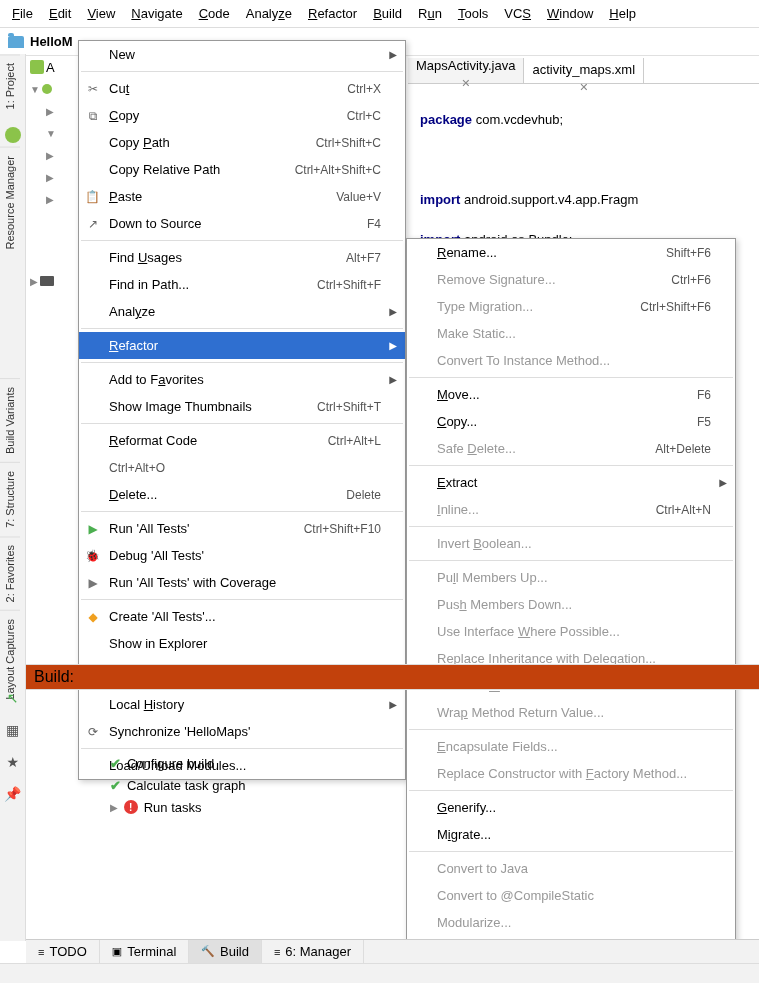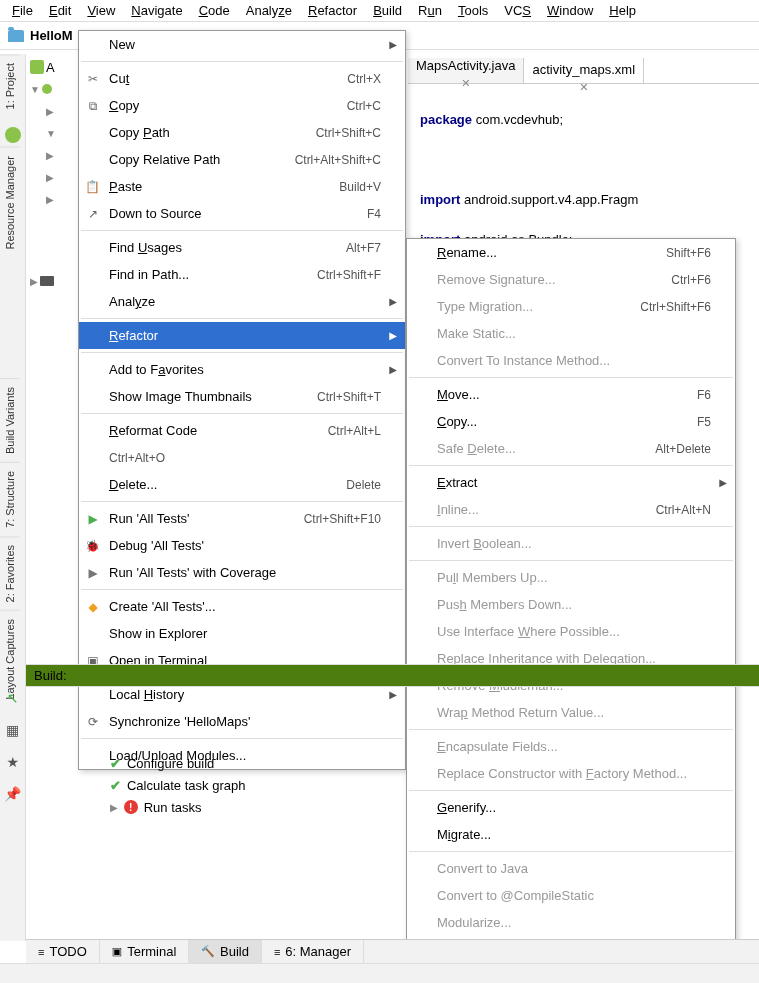--- a/index.html
+++ b/index.html
@@ -1,45 +1,45 @@
 <!DOCTYPE html>
 <html><head>
 <meta charset="utf-8">
 <style>
 * { margin: 0; padding: 0; box-sizing: border-box; font-family: "Segoe UI", Arial, sans-serif; font-size: 13px; }
 body { background: #fff; width: 759px; height: 983px; overflow: hidden; position: relative; color: #000; }
-.menubar { display: flex; gap: 0; padding: 2px 4px; border-bottom: 1px solid #ddd; height: 22px; align-items: center; }
+.menubar { display: flex; gap: 0; padding: 2px 4px; border-bottom: 1px solid #ddd; height: 28px; align-items: center; }
 .menubar span { padding: 2px 8px; cursor: pointer; }
 .menubar span u { text-decoration: underline; }
 .toolbar-row { display: flex; align-items: center; height: 28px; padding-left: 8px; gap: 6px; border-bottom: 1px solid #e0e0e0; }
 .folder-icon { width: 16px; height: 12px; background: #5ba7d8; border-radius: 2px 2px 0 0; position: relative; }
 .folder-icon::before { content:""; position:absolute; top:-3px; left:0; width:6px; height:3px; background:#5ba7d8; border-radius:2px 2px 0 0;}
 .proj-name { font-weight: bold; }
 .sidebar-left { position: absolute; left: 0; top: 54px; width: 26px; bottom: 42px; background: #f2f2f2; border-right: 1px solid #ddd; }
 .sidebar-tab { writing-mode: vertical-rl; transform: rotate(180deg); font-size: 11px; padding: 8px 4px; color: #333; border-bottom: 1px solid #ddd; cursor: pointer; text-align: center; }
 .editor-tabs { position: absolute; left: 408px; top: 58px; right: 0; height: 26px; display: flex; border-bottom: 1px solid #ccc; }
 .ed-tab { display: flex; align-items: center; padding: 0 8px; border-right: 1px solid #ccc; background: #f4f4f4; gap: 4px; flex-direction: column; }
 .ed-tab.active { background: #fff; }
 .ed-tab .close { color: #888; font-size: 11px; cursor: pointer; }
 .code-area { position: absolute; left: 420px; top: 90px; right: 0; font-family: "Consolas", monospace; font-size: 13px; line-height: 20px; white-space: pre; color: #000; }
 .kw { color: #000080; font-weight: bold; }
 .context-menu { position: absolute; background: #fff; border: 1px solid #999; box-shadow: 2px 2px 6px rgba(0,0,0,.2); }
-#menu1 { left: 78px; top: 30px; width: 328px; }
+#menu1 { left: 78px; top: 40px; width: 328px; }
 #menu2 { left: 406px; top: 238px; width: 330px; }
 .menu-item { display: flex; align-items: center; height: 27px; padding: 0 24px 0 30px; position: relative; cursor: pointer; }
 .menu-item.sel { background: #2f6fd0; color: #fff; }
 .menu-item.disabled { color: #999; }
 .menu-label { flex: 1; }
 .menu-shortcut { color: #555; font-size: 12px; }
 .menu-sep { height: 1px; background: #ddd; margin: 3px 2px; }
 .submenu-arrow { position: absolute; right: 8px; font-size: 10px; color: #555; }
 .menu-item.sel .submenu-arrow { color: #fff; }
 .menu-icon { position: absolute; left: 6px; width: 16px; height: 16px; display: flex; align-items: center; justify-content: center; font-size: 12px; color: #666; }
 .build-panel { position: absolute; left: 26px; top: 664px; right: 0; background: #fff; }
-.build-header { padding: 3px 8px; font-size: 13px; background: #4d7c0f; border-top:1px solid #ddd; border-bottom:1px solid #ddd;}
+.build-header { padding: 3px 8px; font-size: 16px; background: #c2410c; border-top:1px solid #ddd; border-bottom:1px solid #ddd;}
 .tree-row { display: flex; align-items: center; gap: 6px; height: 22px; }
 .chk { color: #4caf50; font-weight: bold; }
 .err { width: 14px; height: 14px; border-radius: 50%; background: #e53935; color: #fff; font-size: 10px; display: flex; align-items: center; justify-content: center; font-weight: bold; }
 .tri { color: #888; font-size: 10px; }
 .bottom-tabs { position: absolute; left: 26px; right: 0; bottom: 20px; height: 24px; border-top: 1px solid #ccc; display: flex; align-items: center; background: #f2f2f2; }
 .btab { padding: 0 12px; height: 100%; display: flex; align-items: center; gap: 5px; border-right: 1px solid #ddd; cursor: pointer; }
 .btab.active { background: #e0e0e0; }
 .btab-icon { font-size: 11px; }
 .statusbar { position: absolute; left:0; right:0; bottom:0; height:20px; background:#f2f2f2; border-top:1px solid #ddd;}
 .proj-tree { position:absolute; left:26px; top:56px; width:52px; }
@@ -182,21 +182,21 @@
       <span class="menu-label">Copy <u>P</u>ath</span>
       <span class="menu-shortcut">Ctrl+Shift+C</span>
     </div>
     <div class="menu-item">
       <span class="menu-label">Copy Relative Path</span>
       <span class="menu-shortcut">Ctrl+Alt+Shift+C</span>
     </div>
     <div class="menu-item">
       <span class="menu-icon">📋</span>
       <span class="menu-label"><u>P</u>aste</span>
-      <span class="menu-shortcut">Build+V</span>
+      <span class="menu-shortcut">Value+V</span>
     </div>
     <div class="menu-item">
       <span class="menu-icon">↗</span>
       <span class="menu-label">Down to Source</span>
       <span class="menu-shortcut">F4</span>
     </div>
     <div class="menu-sep"></div>
     <div class="menu-item">
       <span class="menu-label">Find <u>U</u>sages</span>
       <span class="menu-shortcut">Alt+F7</span>

